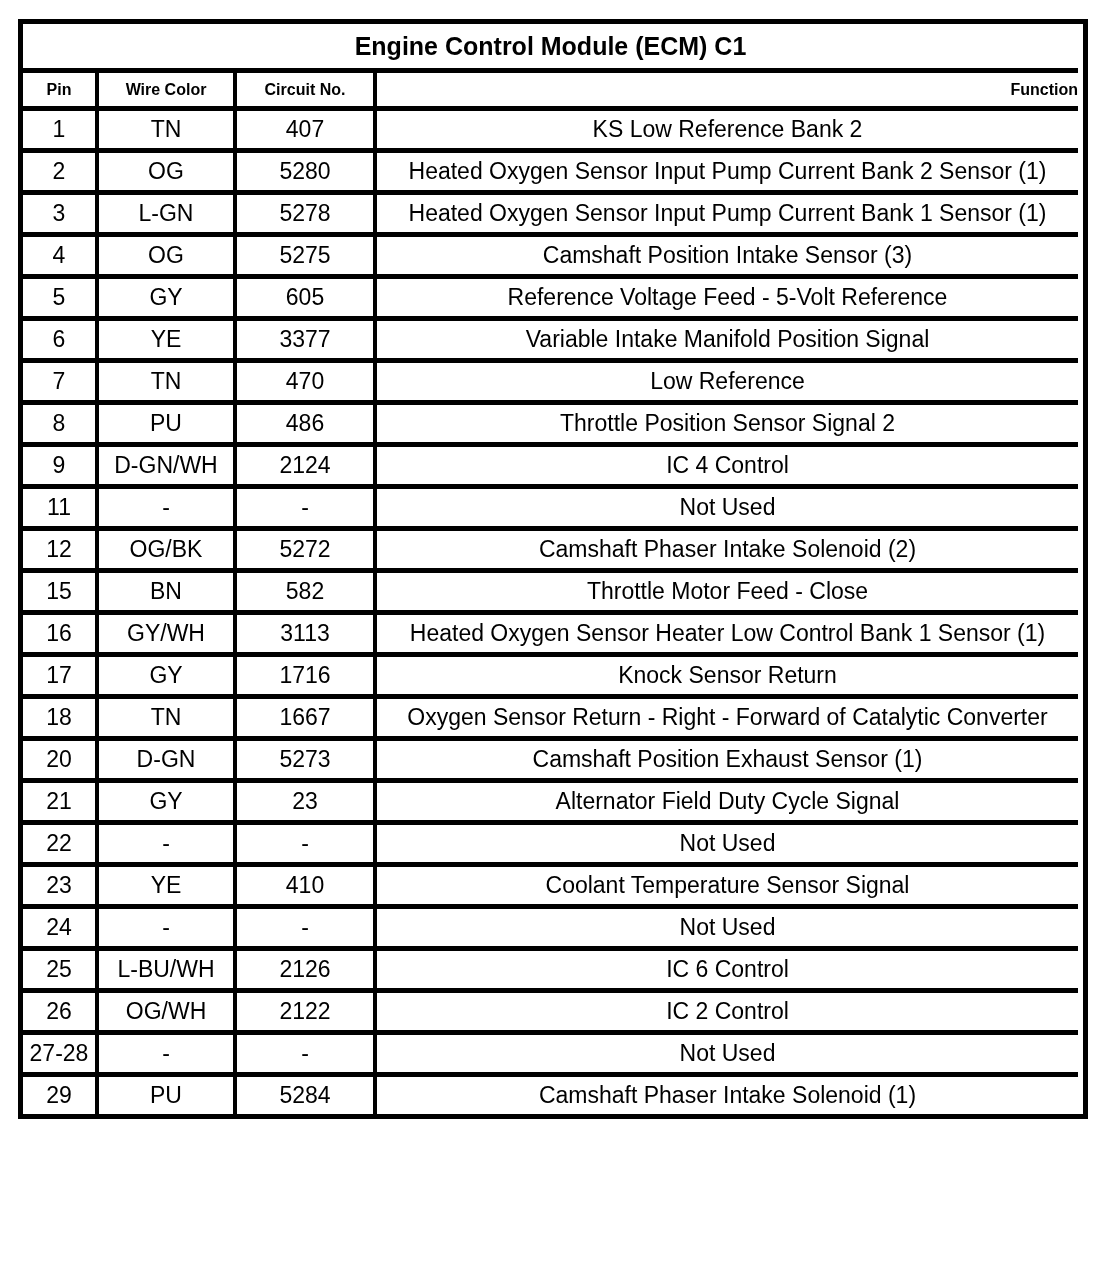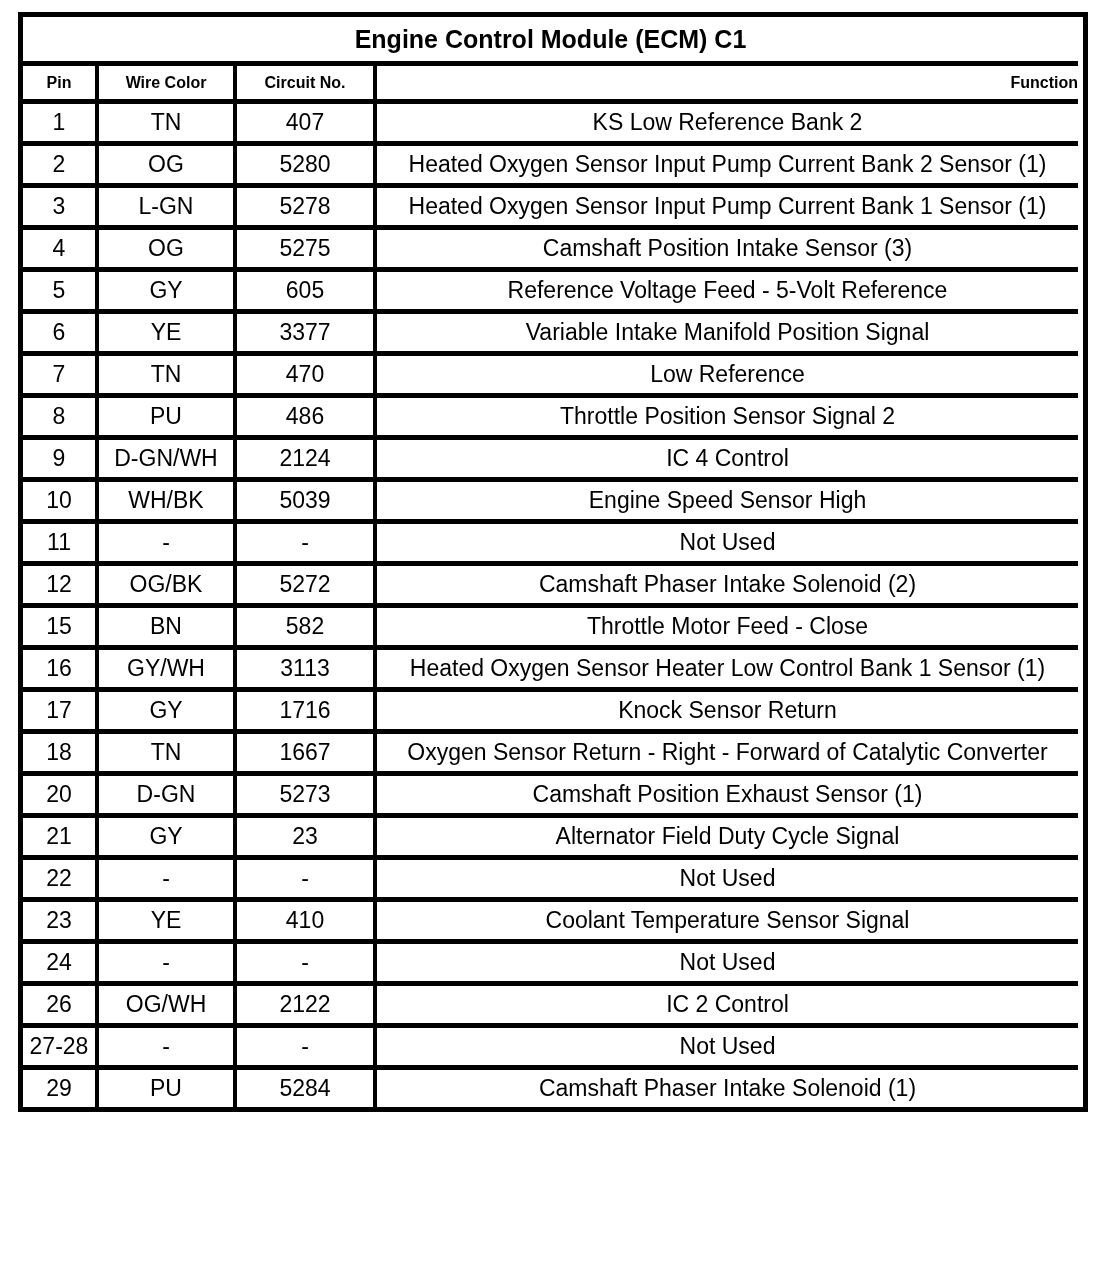--- a/index.html
+++ b/index.html
@@ -7,21 +7,21 @@
     padding: 0;
     background: #ffffff;
     width: 1120px;
     font-family: "Liberation Sans", "DejaVu Sans", sans-serif;
     color: #000000;
   }
   .page {
     width: 1120px;
     height: 1274px;
     box-sizing: border-box;
-    padding: 12px 0 0 18px;
+    padding: 19px 0 0 18px;
     background: #ffffff;
   }
   .table-outer {
     width: 1070px;
     box-sizing: border-box;
     border: 5px solid #000000;
     background: #ffffff;
   }
   table.pinout {
     border-collapse: collapse;
@@ -142,26 +142,20 @@
     <td class="c-circ">486</td>
     <td class="c-func">Throttle Position Sensor Signal 2</td>
   </tr>
           <tr class="data-row">
     <td class="c-pin">9</td>
     <td class="c-wire">D-GN/WH</td>
     <td class="c-circ">2124</td>
     <td class="c-func">IC 4 Control</td>
   </tr>
           <tr class="data-row">
-    <td class="c-pin">10</td>
-    <td class="c-wire">WH/BK</td>
-    <td class="c-circ">5039</td>
-    <td class="c-func">Engine Speed Sensor High</td>
-  </tr>
-          <tr class="data-row">
     <td class="c-pin">11</td>
     <td class="c-wire">-</td>
     <td class="c-circ">-</td>
     <td class="c-func">Not Used</td>
   </tr>
           <tr class="data-row">
     <td class="c-pin">12</td>
     <td class="c-wire">OG/BK</td>
     <td class="c-circ">5272</td>
     <td class="c-func">Camshaft Phaser Intake Solenoid (2)</td>
@@ -214,20 +208,26 @@
     <td class="c-circ">410</td>
     <td class="c-func">Coolant Temperature Sensor Signal</td>
   </tr>
           <tr class="data-row">
     <td class="c-pin">24</td>
     <td class="c-wire">-</td>
     <td class="c-circ">-</td>
     <td class="c-func">Not Used</td>
   </tr>
           <tr class="data-row">
+    <td class="c-pin">25</td>
+    <td class="c-wire">L-BU/WH</td>
+    <td class="c-circ">2126</td>
+    <td class="c-func">IC 6 Control</td>
+  </tr>
+          <tr class="data-row">
     <td class="c-pin">26</td>
     <td class="c-wire">OG/WH</td>
     <td class="c-circ">2122</td>
     <td class="c-func">IC 2 Control</td>
   </tr>
           <tr class="data-row">
     <td class="c-pin">27-28</td>
     <td class="c-wire">-</td>
     <td class="c-circ">-</td>
     <td class="c-func">Not Used</td>

